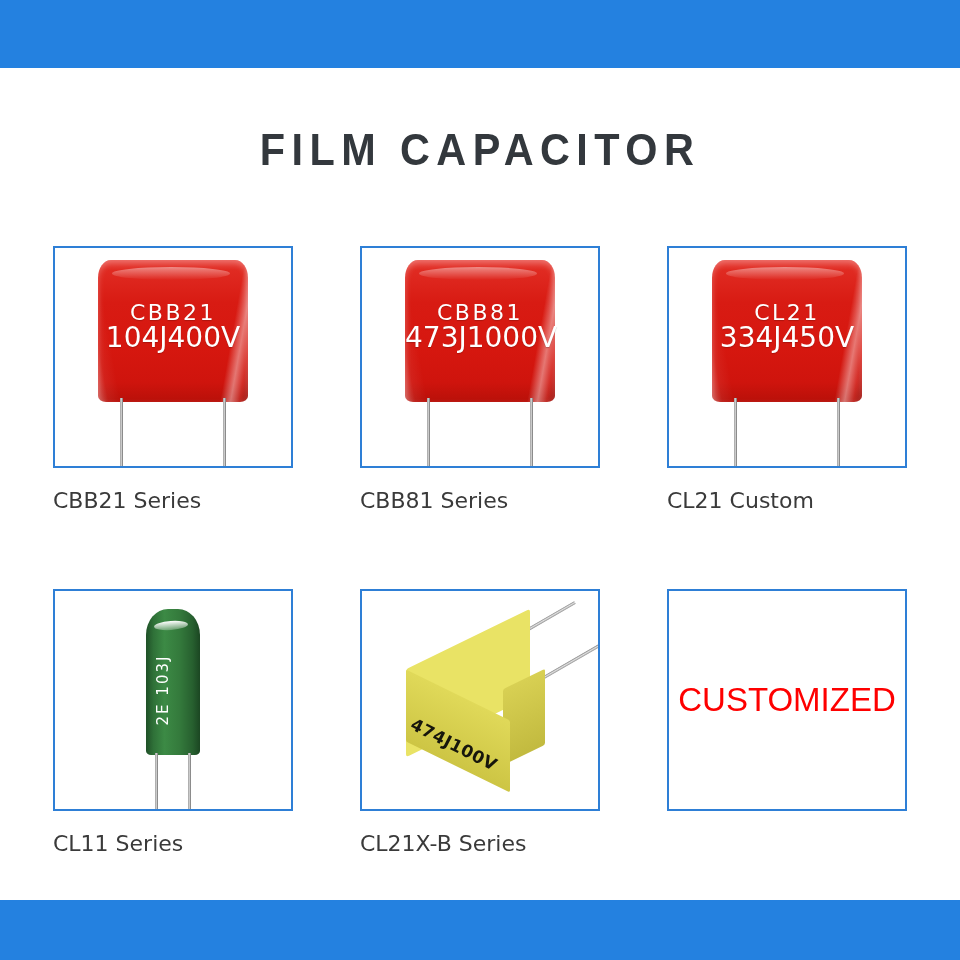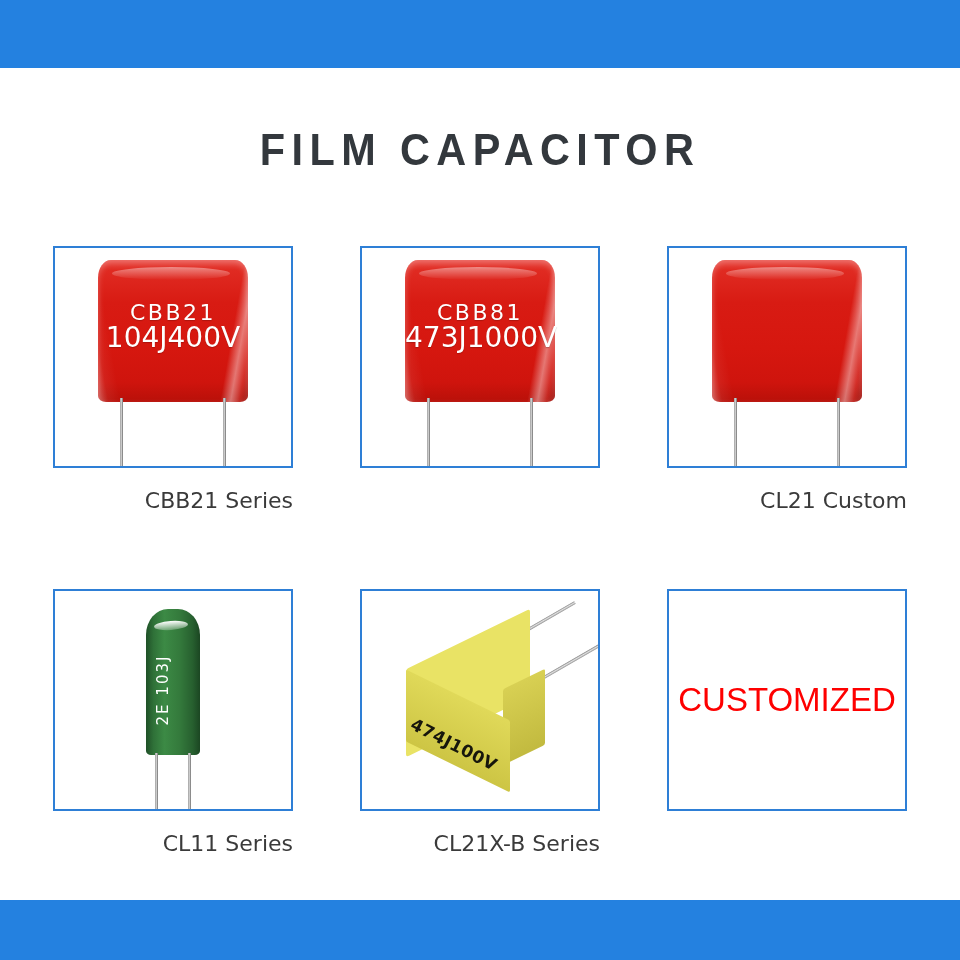--- a/index.html
+++ b/index.html
@@ -47,21 +47,21 @@
   .card{
     position:relative;
     width:240px;height:222px;
     box-sizing:border-box;
     border:2px solid #2e7fd6;
     background:#ffffff;
     overflow:hidden;
   }
   .caption{
     margin-top:20px;
-    text-align:right;
+    text-align:left;
     font-size:22px;
     line-height:26px;
     color:#3a3a3a;
     font-family:"DejaVu Sans","Liberation Sans",sans-serif;
     white-space:nowrap;
   }
 
   
   .redcap{
     position:absolute;left:50%;top:12px;
@@ -224,27 +224,32 @@
         <div class="body"></div>
         <div class="gloss"></div>
         <div class="label">
           <span class="l1">CBB81</span>
           <span class="l2">473J1000V</span>
         </div>
         <div class="lead lead-l"></div>
         <div class="lead lead-r"></div>
       </div>
     </div>
+    <div class="caption">CBB81 Series</div>
   </div>
 
   <div class="cell">
     <div class="card">
       <div class="redcap">
         <div class="body"></div>
         <div class="gloss"></div>
+        <div class="label">
+          <span class="l1">CL21</span>
+          <span class="l2">334J450V</span>
+        </div>
         <div class="lead lead-l"></div>
         <div class="lead lead-r"></div>
       </div>
     </div>
     <div class="caption">CL21 Custom</div>
   </div>
 
   <div class="cell">
     <div class="card">
       <div class="greencap">

